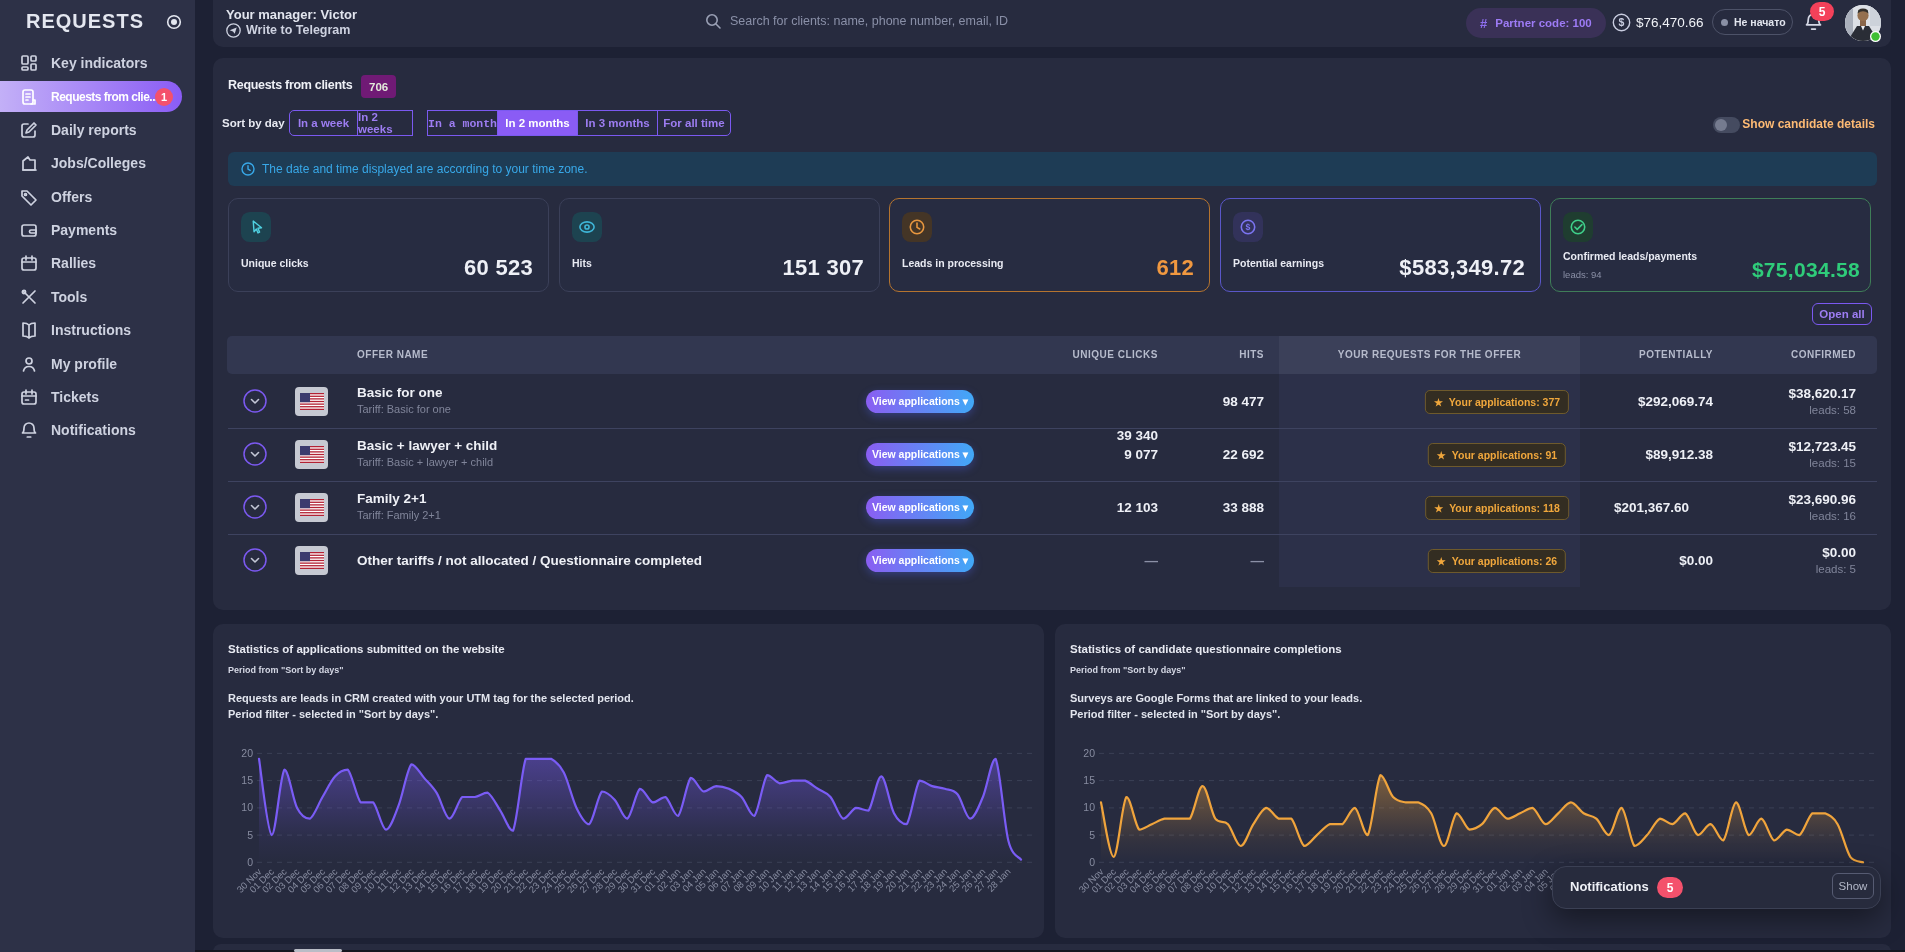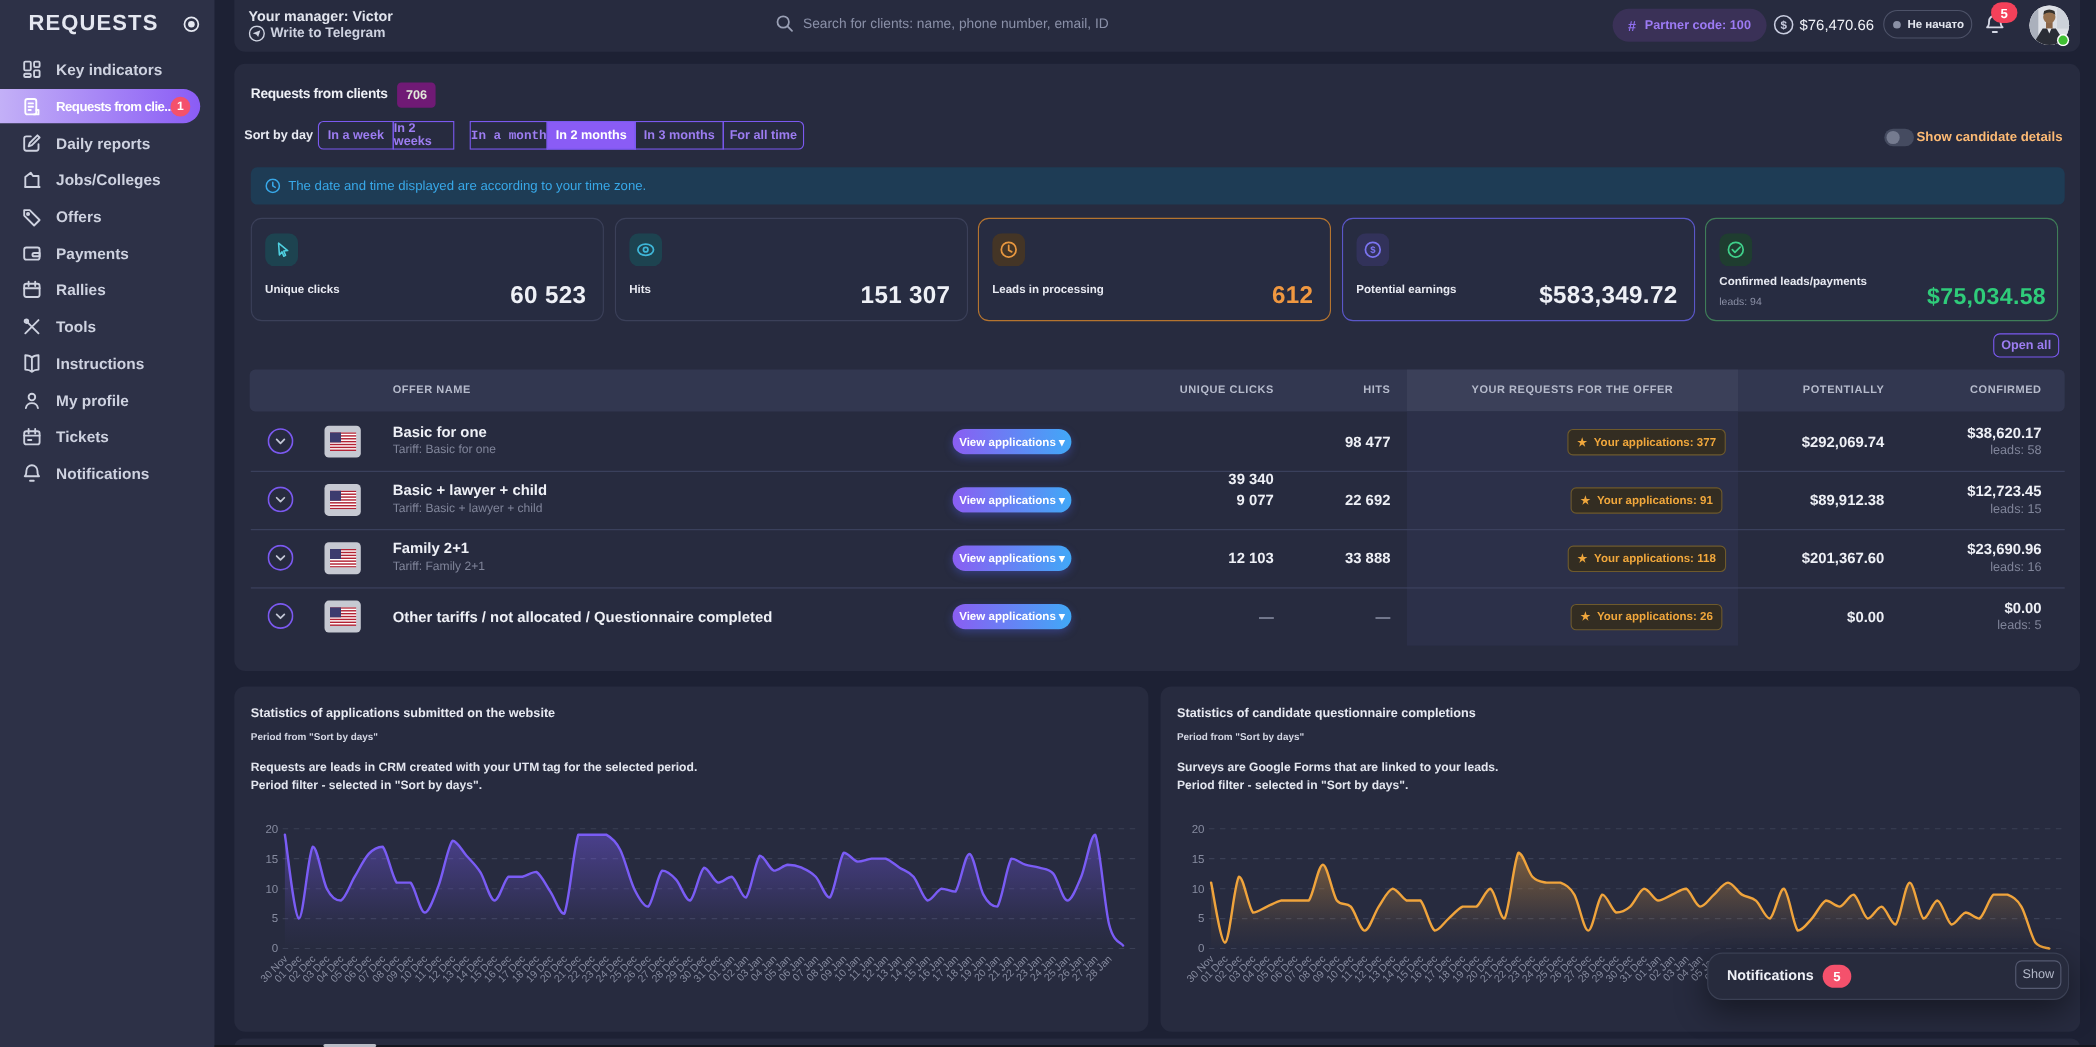--- a/index.html
+++ b/index.html
@@ -319,21 +319,21 @@
       </g>
 <rect width="10" height="9.2" fill="#3c3b6e"></rect>
     </svg>
   </div>
 <div class="abs" style="left:357px;top:491.0px;font-size:13.5px;font-weight:700;color:#eef0f6;">Family 2+1</div>
 <div class="abs" style="left:357px;top:509.0px;font-size:11px;color:#80859a;">Tariff: Family 2+1</div>
 <div class="pill-va" style="left:866px;top:495.5px;">View applications ▾</div>
 <div class="abs num" style="left:1000px;top:500.0px;width:158px;text-align:right;font-size:13.5px;color:#eef0f6;">12 103</div>
 <div class="abs num" style="left:1150px;top:500.0px;width:114px;text-align:right;font-size:13.5px;color:#eef0f6;">33 888</div>
 <div class="badge-or" style="left:1497px;top:496.0px;transform:translateX(-50%);"><span style="color:#f0a73c;margin-right:6px;font-size:10px;">★</span>Your applications: 118</div>
-<div class="abs num" style="left:1590px;top:500.0px;width:123px;text-align:right;font-size:13.5px;">$201,367.60</div>
+<div class="abs num" style="left:1590px;top:500.0px;width:123px;text-align:center;font-size:13.5px;">$201,367.60</div>
 <div class="abs num" style="left:1700px;top:492.0px;width:156px;text-align:right;font-size:13.5px;">$23,690.96</div>
 <div class="abs" style="left:1700px;top:510.0px;width:156px;text-align:right;font-size:11.5px;color:#80859a;">leads: 16</div>
 <div class="abs" style="left:228px;top:533.5px;width:1649px;height:1px;background:#3e4360;"></div>
 <svg class="abs" style="left:243px;top:548.0px" width="24" height="24" viewBox="0 0 24 24">
     <circle cx="12" cy="12" r="11" fill="none" stroke="#7b59f0" stroke-width="1.5"></circle>
     <path d="M8.5 10.5l3.5 3.5 3.5-3.5" fill="none" stroke="#c3c7d6" stroke-width="1.6" stroke-linecap="round" stroke-linejoin="round"></path>
   </svg>
 <div class="abs" style="left:295px;top:546.0px;width:33px;height:29px;background:#c6c9d2;border-radius:4px;display:flex;align-items:center;justify-content:center;">
     <svg width="24" height="17" viewBox="0 0 24 17">
       <rect width="24" height="17" fill="#fff"></rect>

